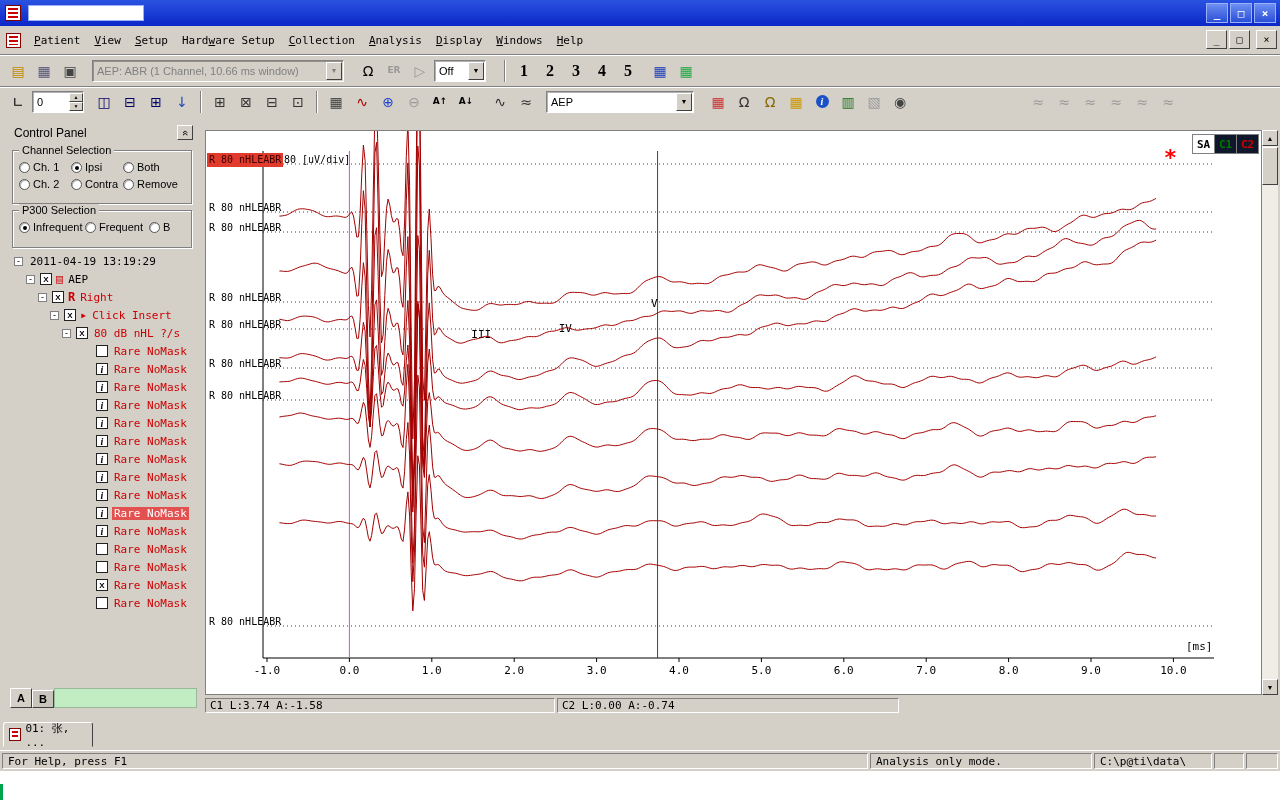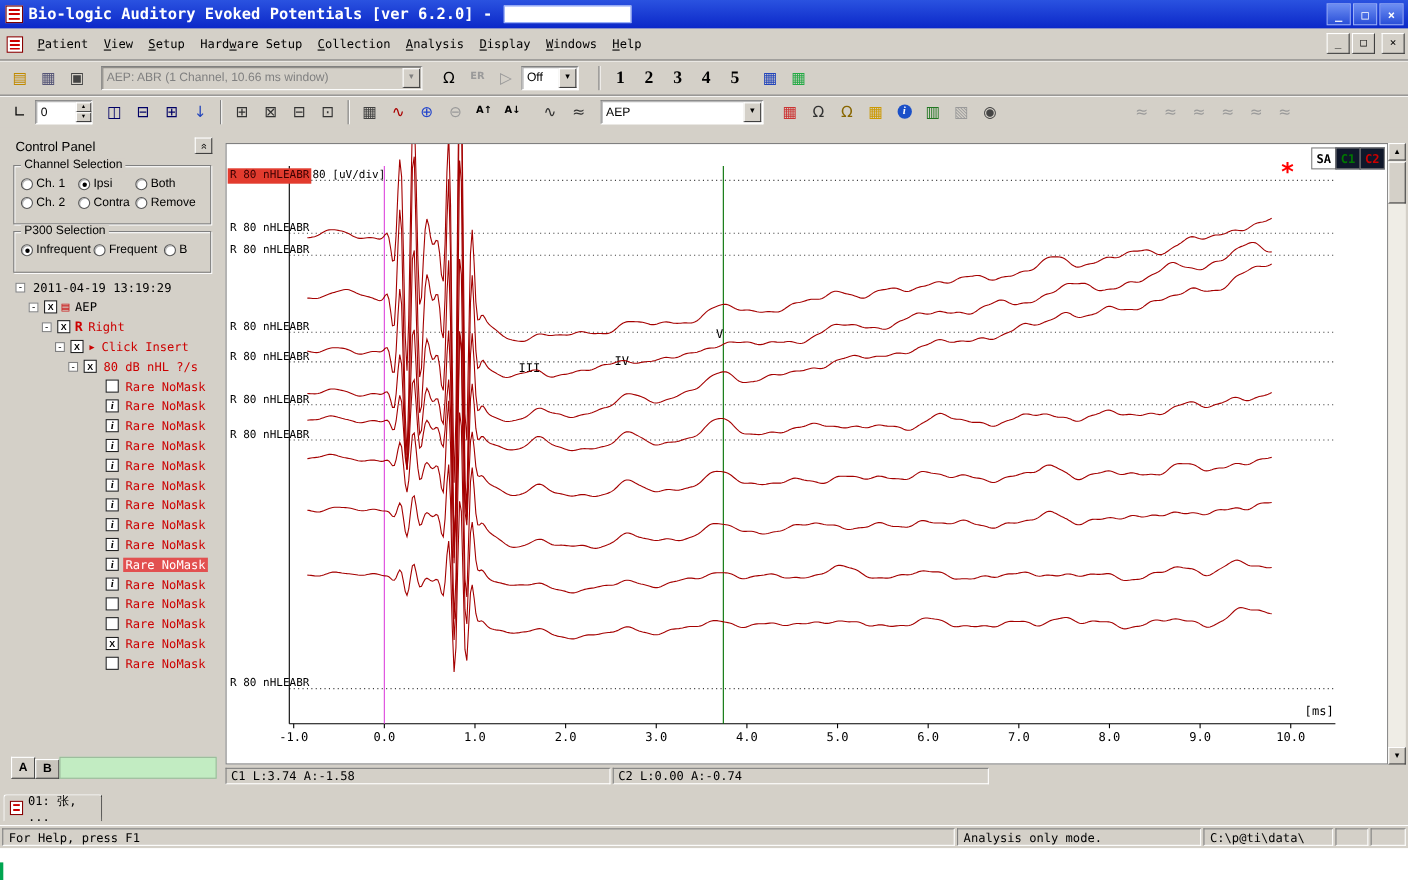--- a/index.html
+++ b/index.html
@@ -134,21 +134,20 @@
 
   
   #bottom-strip { position:absolute; left:0; top:771px; width:1280px; height:29px; background:#fff; }
   .taskbar-accent { position:absolute; left:0; top:13px; width:3px; height:16px; background:#00a550; }
 </style>
 </head>
 <body>
 
 <div class="titlebar">
   <span class="app-icon"></span>
-  <span class="title-text">Bio-logic Auditory Evoked Potentials [ver 6.2.0] - </span>
   <span class="title-field"></span>
   <span class="caption-buttons">
     <span class="cap-btn">_</span>
     <span class="cap-btn">□</span>
     <span class="cap-btn">×</span>
   </span>
 </div>
 
 <div class="menubar">
   <span class="aep-ico"></span>
@@ -174,21 +173,21 @@
     <span class="tool-btn">
       <span class="glyph" style="color: rgb(192, 138, 0);">▤</span>
     </span>
     <span class="tool-btn">
       <span class="glyph" style="color: rgb(85, 85, 119);">▦</span>
     </span>
     <span class="tool-btn">
       <span class="glyph" style="color: rgb(68, 68, 68);">▣</span>
     </span>
     <span class="tool-gap" style="width: 6px;"></span>
-    <div class="tool-combo disabled" style="width: 292px;">
+    <div class="tool-combo disabled" style="width: 252px;">
       <span class="combo-text">AEP: ABR (1 Channel, 10.66 ms window)</span>
       <span class="combo-btn">▼</span>
     </div>
     <span class="tool-gap" style="width: 8px;"></span>
     <span class="tool-btn">
       <span class="glyph" style="color: rgb(0, 0, 0);">Ω</span>
     </span>
     <span class="tool-btn disabled">
       <span class="glyph small" style="color: rgb(153, 153, 153);">ER</span>
     </span>

